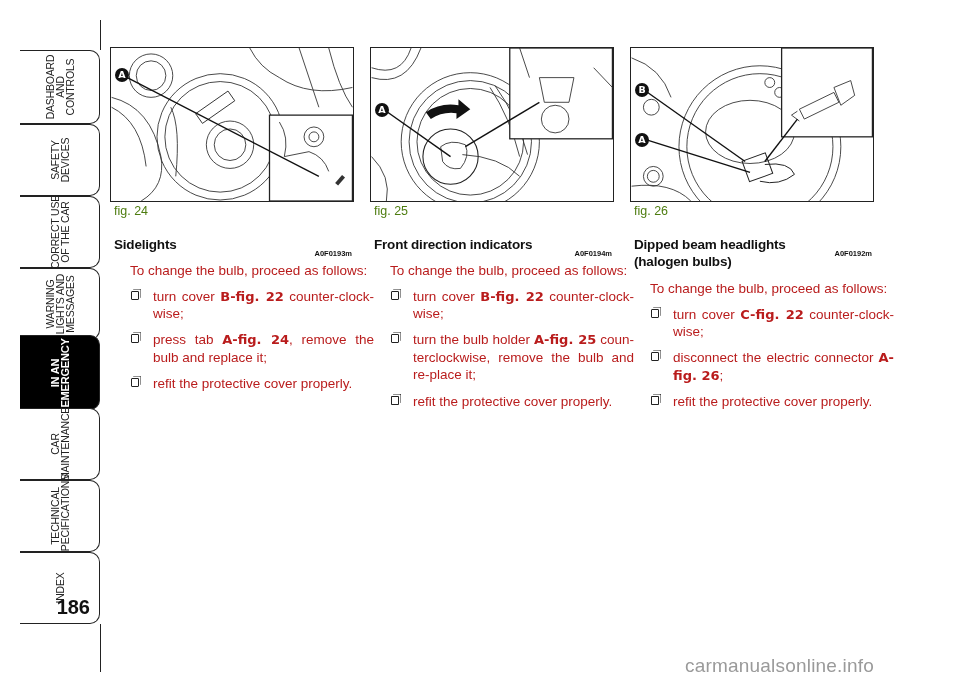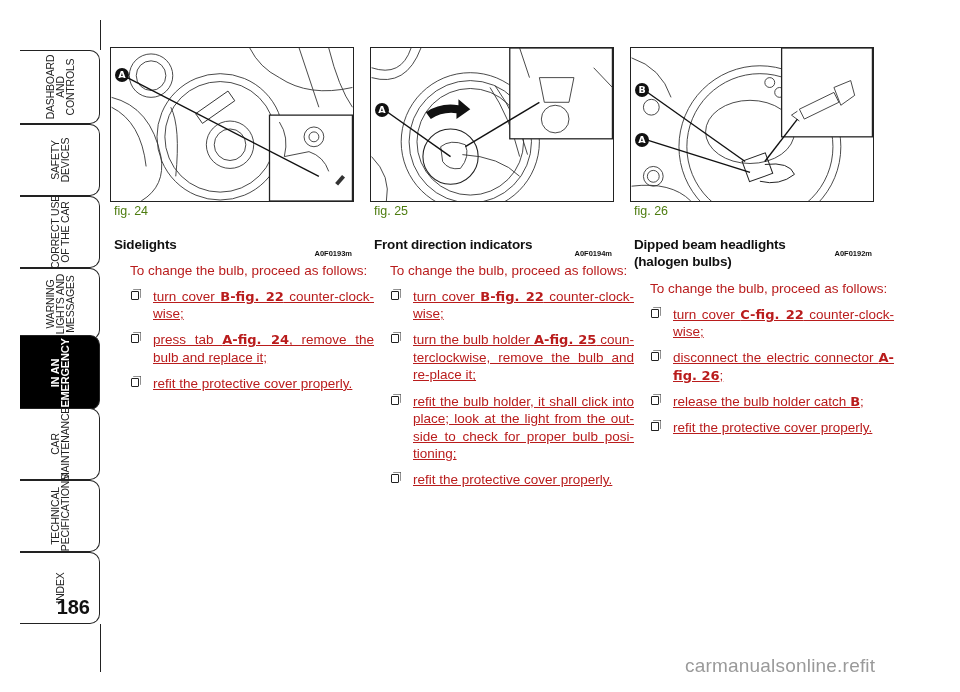--- a/index.html
+++ b/index.html
@@ -50,21 +50,21 @@
   .section-title {
     position:absolute; left:4px; top:236px; width:244px;
     font-family:Liberation Sans, sans-serif; font-weight:bold; font-size:13.5px;
     line-height:17px; color:#111; letter-spacing:-0.2px;
   }
   .body-text {
     position:absolute; left:20px; width:244px;
     font-size:13.5px; line-height:17.6px; color:#b91c1c;
   }
   .steps { list-style:none; margin:0; padding:0; }
-  .step { position:relative; padding-left:23px; margin-bottom:8.5px; text-align:justify;text-decoration:underline; }
+  .step { position:relative; padding-left:23px; margin-bottom:8.5px; text-align:justify; }
   .step .cb {
     position:absolute; left:1px; top:3px; width:8px; height:9px;
     border:1.3px solid #222; border-radius:1px; box-sizing:border-box;
     box-shadow:1.5px -1.5px 0 0 #fff, 2px -2px 0 0 #222;
   }
   .bold { font-family:"DejaVu Sans", sans-serif; font-weight:bold; font-size:13px; }
   .callout {
     position:absolute; width:14px; height:14px; border-radius:50%;
     background:#111; color:#fff; font-weight:bold; font-size:9.5px;
     text-align:center; line-height:14px; font-family:"DejaVu Sans", sans-serif;
@@ -189,21 +189,21 @@
     <div class="callout" style="left:4px;top:55px;">A</div>
   </div>
   <div class="fig-caption">fig. 25</div>
   <div class="fig-code">A0F0194m</div>
   <div class="section-title">Front direction indicators</div>
   <div class="body-text" style="top:262px;">
     <div style="margin-bottom:8px;">To change the bulb, proceed as follows:</div>
     <ul class="steps">
       <li class="step"><span class="cb"></span><span>turn cover </span><span class="bold">B-fig. 22</span><span> counter-clock-wise;</span></li>
       <li class="step"><span class="cb"></span><span>turn the bulb holder </span><span class="bold">A-fig. 25</span><span> coun-terclockwise, remove the bulb and re-place it;</span></li>
-      <li class="step"><span class="cb"></span><span>refit the bulb holder, it shall click into place; look at the light from the out-side to check for proper bulb posi-tioning;</span></li>
+      <li class="step"><span class="cb"></span></li>
       <li class="step"><span class="cb"></span><span>refit the protective cover properly.</span></li>
     </ul>
   </div>
 </div>
 
 <div class="col" style="left:630px;">
   <div class="figure">
     <svg viewBox="0 0 244 155">
       <g fill="none" stroke="#333" stroke-width="0.9">
         <circle cx="130" cy="100" r="82"></circle>
@@ -236,20 +236,19 @@
   </div>
   <div class="fig-caption">fig. 26</div>
   <div class="fig-code">A0F0192m</div>
   <div class="section-title" style="white-space:pre-line;">Dipped beam headlights
 (halogen bulbs)</div>
   <div class="body-text" style="top:280px;">
     <div style="margin-bottom:8px;">To change the bulb, proceed as follows:</div>
     <ul class="steps">
       <li class="step"><span class="cb"></span><span>turn cover </span><span class="bold">C-fig. 22</span><span> counter-clock-wise;</span></li>
       <li class="step"><span class="cb"></span><span>disconnect the electric connector </span><span class="bold">A-fig. 26</span><span>;</span></li>
-      <li class="step"><span class="cb"></span><span>release the bulb holder catch </span><span class="bold">B</span><span>;</span></li>
       <li class="step"><span class="cb"></span></li>
       <li class="step"><span class="cb"></span><span>refit the protective cover properly.</span></li>
     </ul>
   </div>
 </div>
 
-<div class="watermark">carmanualsonline.refit</div>
+<div class="watermark">carmanualsonline.info</div>
 
 </body></html>

